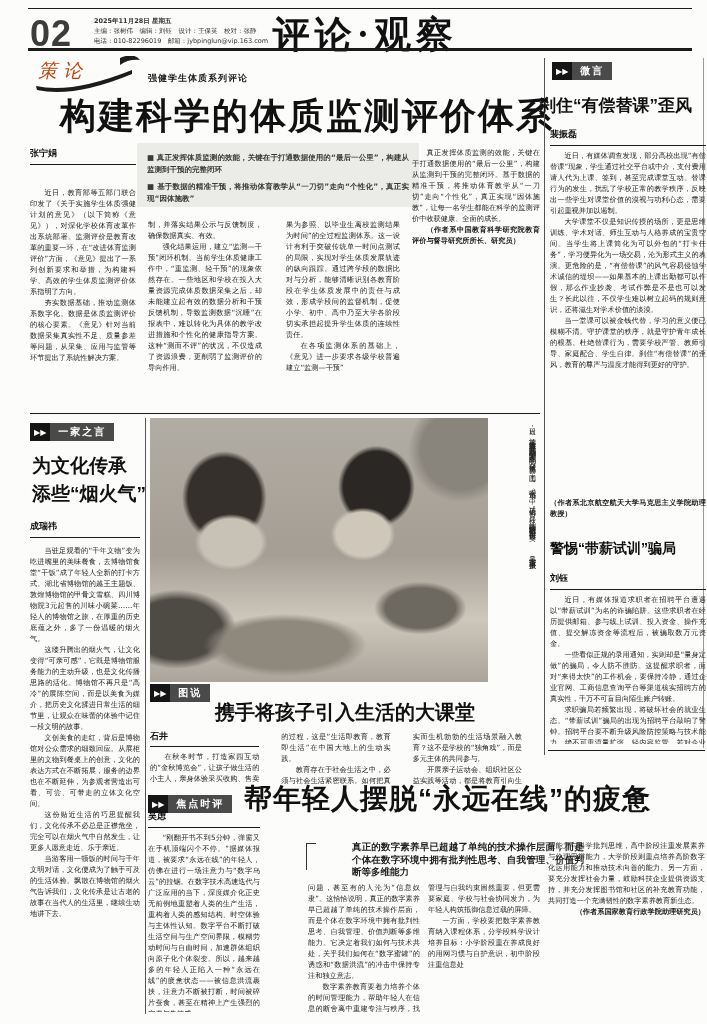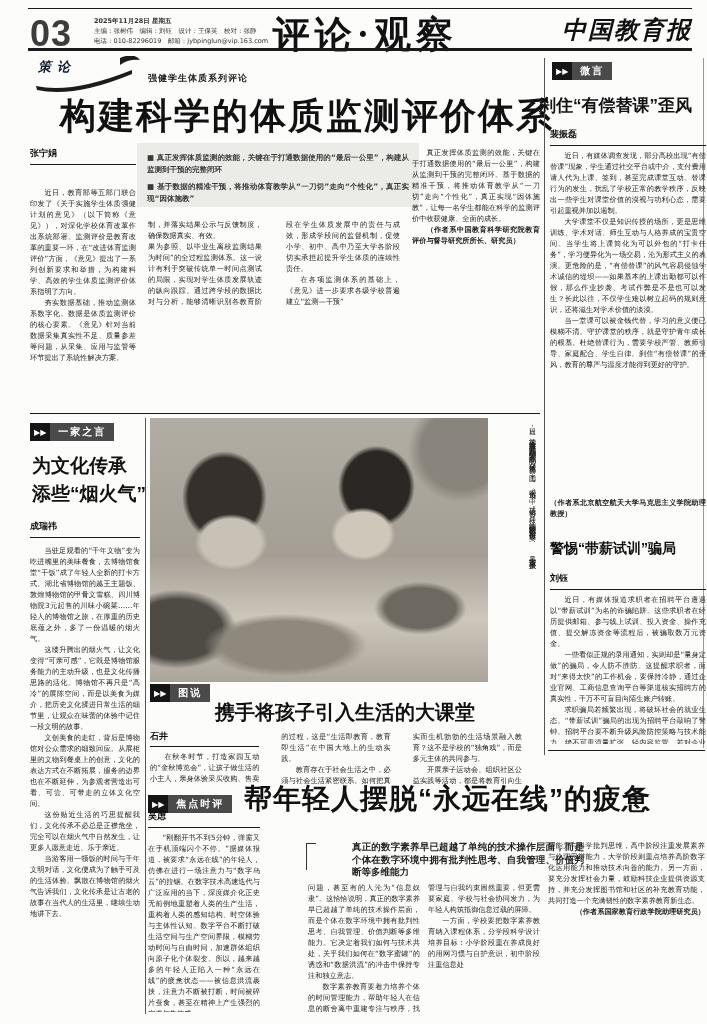--- a/index.html
+++ b/index.html
@@ -39,37 +39,36 @@
      radial-gradient(ellipse 66px 72px at 22% 30%, #35302c 0 55%, rgba(53,48,44,0) 64%),
      radial-gradient(ellipse 46px 38px at 63% 44%, #cfc7ba 0 58%, rgba(207,199,186,0) 70%),
      radial-gradient(ellipse 60px 64px at 67% 26%, #2b2724 0 55%, rgba(43,39,36,0) 64%),
      radial-gradient(ellipse 70px 40px at 80% 72%, #6e6960 0 50%, rgba(110,105,96,0) 66%),
      radial-gradient(ellipse 120px 46px at 40% 86%, #8e887d 0 52%, rgba(142,136,125,0) 68%),
      radial-gradient(ellipse 90px 60px at 8% 80%, #4e4a44 0 50%, rgba(78,74,68,0) 66%),
      radial-gradient(ellipse 80px 80px at 92% 12%, #8a857c 0 50%, rgba(138,133,124,0) 66%),
      linear-gradient(180deg,#b2ada4 0%,#a49e94 52%,#cdc7bc 76%,#aaa49a 100%);}
   .vcap{writing-mode:vertical-rl;font-size:7px;line-height:13px;letter-spacing:1px;color:#222;}
   .vcap .credit{font-weight:bold;margin-top:10px;}
-  .celun-text{font-family:"DejaVu Serif",serif;font-style:italic;font-weight:bold;font-size:13px;letter-spacing:6px;color:#0f172a;}
+  .celun-text{font-family:"DejaVu Serif",serif;font-style:italic;font-weight:normal;font-size:19px;letter-spacing:6px;color:#c2410c;}
   .kicker{font-family:"Liberation Sans",sans-serif;font-size:9px;font-weight:bold;color:#222;letter-spacing:1px;}
 </style>
 </head>
 <body>
 
 <div class="page">
 
   <div class="abs rule" style="left:28px;top:8px;width:664px;height:1px;"></div>
-  <div class="abs page-number" style="left:30px;top:13px;">03</div>
+  <div class="abs page-number" style="left:30px;top:13px;">02</div>
   <div class="abs hinfo" style="left:94px;top:16px;width:200px;">
     <div style="font-weight:bold;">2025年11月28日 星期五</div>
     <div>主编：张树伟　编辑：刘钰　设计：王保英　校对：张静</div>
     <div>电话：010-82296019　邮箱：jybpinglun@vip.163.com</div>
   </div>
   <div class="abs section-title" style="left:258px;top:10px;width:200px;">评论·观察</div>
-  <div class="abs masthead" style="left:552px;top:14px;width:150px;">中国教育报</div>
   <div class="abs rule" style="left:28px;top:48px;width:664px;height:3px;"></div>
 
   <div class="abs" style="left:32px;top:56px;width:110px;height:40px;">
     <svg class="abs" style="left:0;top:0;" width="110" height="40" viewBox="0 0 110 40">
       <path d="M4 30 Q40 38 100 14 L100 18 Q42 42 5 34 Z" fill="#1c1c1c"></path>
       <path d="M88 2 q14 -6 20 2 q-12 -1 -20 5 z" fill="#1c1c1c"></path>
     </svg>
     <span class="abs celun-text" style="left:6px;top:2px;">策论</span>
   </div>
   <div class="abs kicker" style="left:148px;top:72px;">强健学生体质系列评论</div>
@@ -83,20 +82,21 @@
 
   <div class="abs" style="left:30px;top:147px;width:106px;height:263px;">
     <div class="byline">张宁娟</div>
     <div class="bt" style="height:238px;">
       <p>近日，教育部等五部门联合印发了《关于实施学生体质强健计划的意见》（以下简称《意见》），对深化学校体育改革作出系统部署。监测评价是教育改革的重要一环，在“改进体育监测评价”方面，《意见》提出了一系列创新要求和举措，为构建科学、高效的学生体质监测评价体系指明了方向。</p>
       <p>夯实数据基础，推动监测体系数字化。数据是体质监测评价的核心要素。《意见》针对当前数据采集真实性不足、质量参差等问题，从采集、应用与监管等环节提出了系统性解决方案。</p>
     </div>
   </div>
   <div class="abs bt cols2" style="left:148px;top:219px;width:252px;height:191px;">
     <p class="noind">制，并落实结果公示与反馈制度，确保数据真实、有效。</p>
+    <p>强化结果运用，建立“监测—干预”闭环机制。当前学生体质健康工作中，“重监测、轻干预”的现象依然存在。一些地区和学校在投入大量资源完成体质数据采集之后，却未能建立起有效的数据分析和干预反馈机制，导致监测数据“沉睡”在报表中，难以转化为具体的教学改进措施和个性化的健康指导方案。这种“测而不评”的状况，不仅造成了资源浪费，更削弱了监测评价的导向作用。</p>
     <p class="noind">果为参照、以毕业生离校监测结果为时间”的全过程监测体系。这一设计有利于突破传统单一时间点测试的局限，实现对学生体质发展轨迹的纵向跟踪。通过跨学段的数据比对与分析，能够清晰识别各教育阶段在学生体质发展中的责任与成效，形成学段间的监督机制，促使小学、初中、高中乃至大学各阶段切实承担起提升学生体质的连续性责任。</p>
     <p>在各项监测体系的基础上，《意见》进一步要求各级学校普遍建立“监测—干预”</p>
   </div>
   <div class="abs bt" style="left:412px;top:147px;width:128px;height:263px;">
     <p>真正发挥体质监测的效能，关键在于打通数据使用的“最后一公里”，构建从监测到干预的完整闭环。基于数据的精准干预，将推动体育教学从“一刀切”走向“个性化”，真正实现“因体施教”，让每一名学生都能在科学的监测评价中收获健康、全面的成长。</p>
     <p class="attr">（作者系中国教育科学研究院教育评价与督导研究所所长、研究员）</p>
   </div>
 
   <div class="abs rule" style="left:30px;top:413px;width:510px;height:1px;"></div>
 

